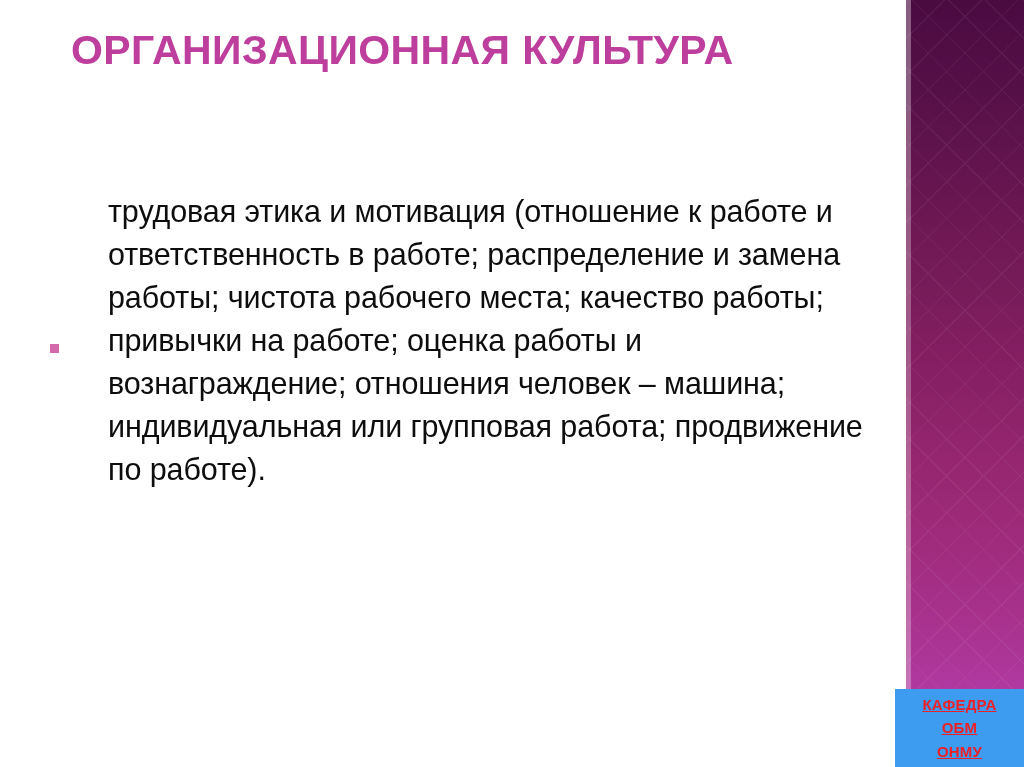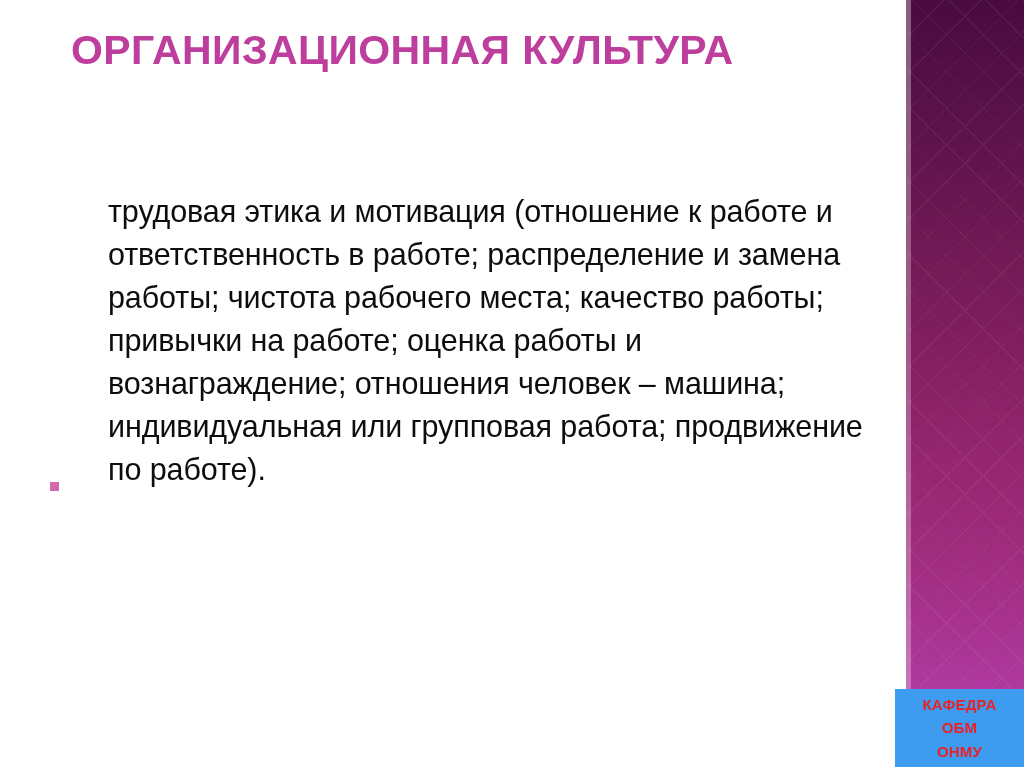--- a/index.html
+++ b/index.html
@@ -79,21 +79,21 @@
     text-shadow: 0.5px 0.5px 0 rgba(255,255,255,0.55);
   }
 
   
   .bullet-block {
     position: absolute;
     left: 50px;
     top: 190px;
     width: 820px;
     display: flex;
-    align-items: flex-end;
+    align-items: center;
   }
   .bullet-marker {
     flex: 0 0 auto;
     width: 9px;
     height: 9px;
     margin-top: 15px;
     margin-right: 49px;
     background: #d46aac;
   }
   .bullet-text {
@@ -116,21 +116,21 @@
     color: #ec2127;
     display: flex;
     flex-direction: column;
     align-items: center;
     justify-content: center;
     font-size: 15px;
     font-weight: bold;
     line-height: 1.55;
     letter-spacing: 0.2px;
   }
-  .badge span { display: block; }
+  .badge span { display: block; text-decoration: underline; }
 </style>
 </head>
 <body>
 
 <div id="slide">
 
   <div class="side-band"></div>
   <div class="side-band-texture"></div>
   <div class="side-band-edge"></div>
 

